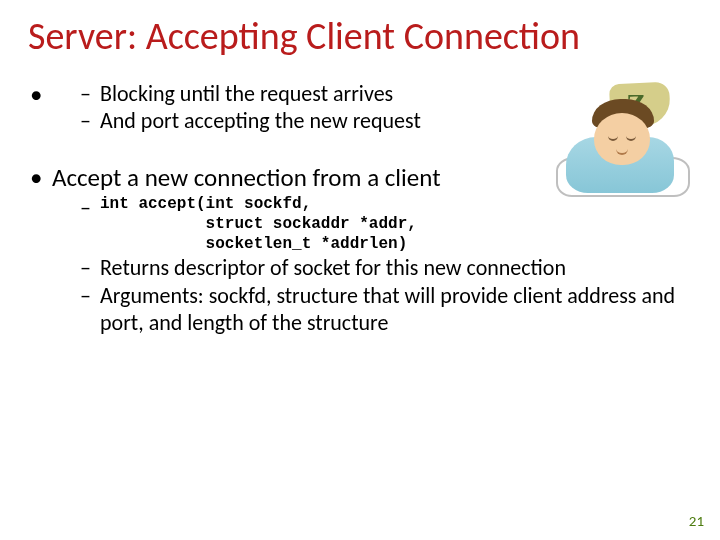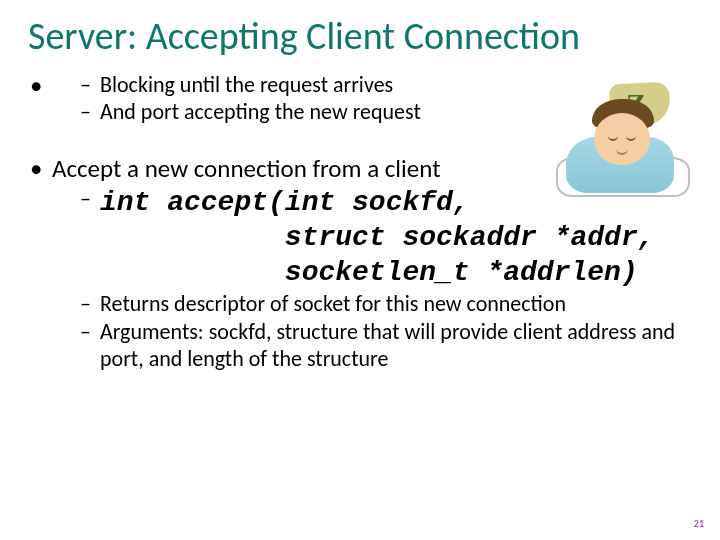--- a/index.html
+++ b/index.html
@@ -16,22 +16,22 @@
   .slide {
     box-sizing: border-box;
     width: 720px;
     height: 540px;
     padding: 16px 28px 0 28px;
     position: relative;
   }
   .title {
     font-size: 38px;
     font-weight: 400;
-    color: #0f766e;
-    margin: 0 0 13px 0;
+    color: #b91c1c;
+    margin: 0 0 22px 0;
     letter-spacing: 0px;
     line-height: 1.1;
   }
   .body {
     font-size: 25px;
     line-height: 1.18;
   }
   ul.bul1 {
     list-style: none;
     margin: 0;
@@ -73,31 +73,30 @@
   }
   .code {
     font-family: "Courier New", Courier, monospace;
     font-weight: bold;
     white-space: pre;
   }
   .codeblock {
     display: block;
     font-family: "Courier New", Courier, monospace;
     font-weight: bold;
-    font-size: 28px;
+    font-size: 16px;
     line-height: 1.25;
     white-space: pre;
-    font-style: italic;
   }
   .slidenum {
     position: absolute;
     right: 16px;
     bottom: 10px;
-    font-size: 10px;
-    color: #a21caf;
+    font-size: 15px;
+    color: #4d7c0f;
   }
   .sleepy {
     position: absolute;
     right: 28px;
     top: 85px;
     width: 140px;
     height: 118px;
   }
   .pillow {
     position: absolute;

